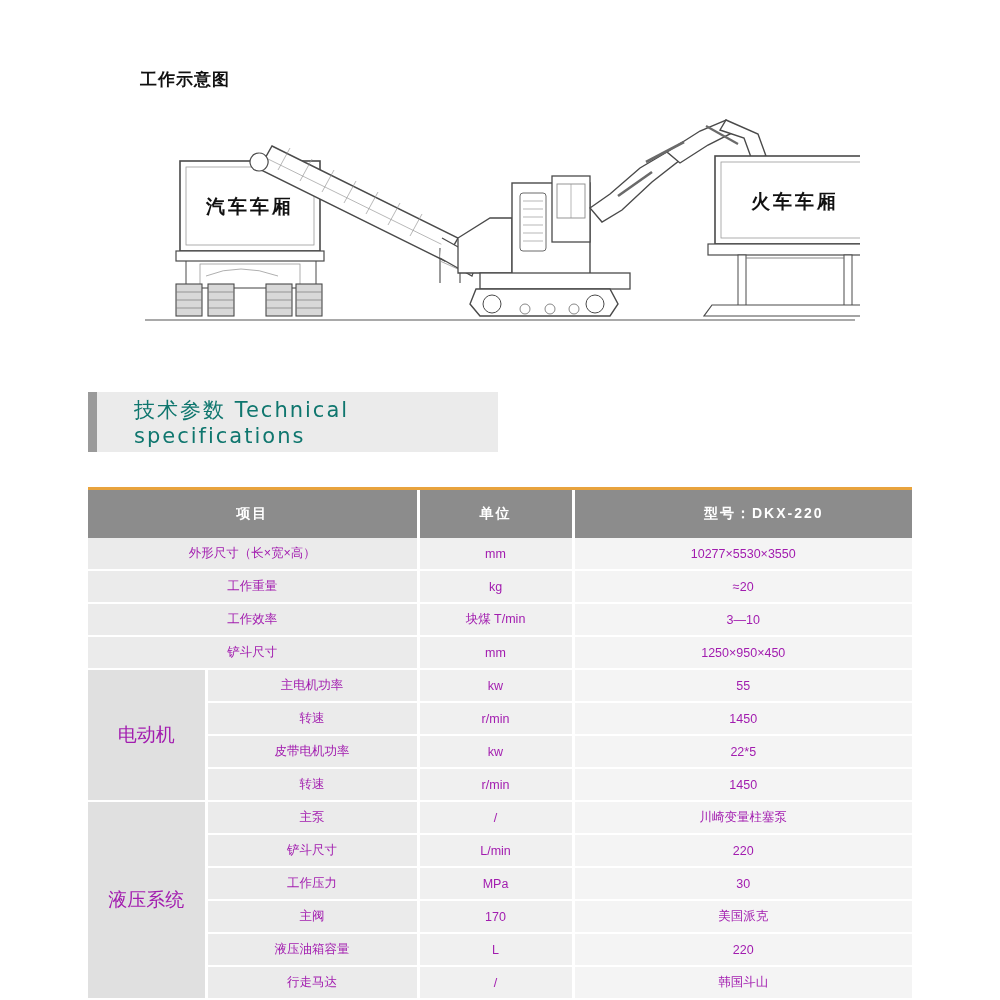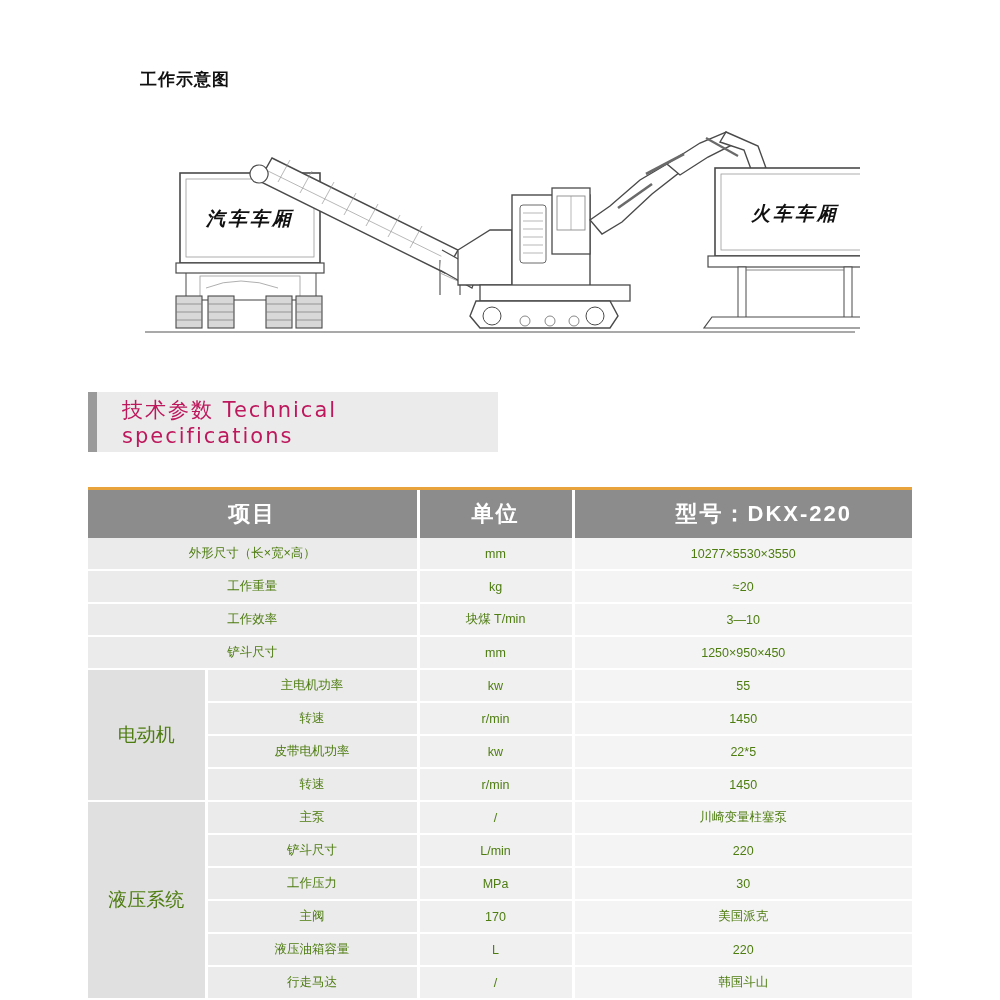--- a/index.html
+++ b/index.html
@@ -24,24 +24,23 @@
     font-size: 17px;
     font-weight: bold;
     letter-spacing: 1px;
     color: #111;
   }
 
   
   .illustration {
     position: absolute;
     left: 140px;
-    top: 110px;
+    top: 98px;
     width: 720px;
     height: 240px;
-    font-style: italic;
   }
   .illustration svg { display: block; }
 
   .truck-label, .train-label {
     font-family: "Liberation Sans", sans-serif;
     font-weight: bold;
     font-size: 19px;
     letter-spacing: 3px;
     fill: #111;
   }
@@ -57,24 +56,24 @@
     display: flex;
     align-items: center;
   }
   .banner-bar {
     width: 9px;
     height: 60px;
     background: #9a9a9a;
     flex: 0 0 auto;
   }
   .banner-text {
-    margin-left: 25px;
+    margin-left: 37px;
     font-size: 21px;
     letter-spacing: 2px;
-    color: #be185d;
+    color: #0f766e;
     font-family: "DejaVu Sans", sans-serif;
   }
 
   
   .spec-table {
     position: absolute;
     left: 88px;
     top: 490px;
     width: 824px;
     border-collapse: collapse;
@@ -82,37 +81,37 @@
     font-size: 12.5px;
   }
   .spec-table col.c-group { width: 118px; }
   .spec-table col.c-item  { width: 212px; }
   .spec-table col.c-unit  { width: 155px; }
   .spec-table col.c-value { width: 339px; }
 
   .spec-table th {
     background: #8c8c8c;
     color: #ffffff;
-    font-size: 22px;
+    font-size: 14px;
     font-weight: bold;
     letter-spacing: 2px;
     height: 46px;
     text-align: center;
     border-right: 3px solid #ffffff;
     vertical-align: middle;
   }
   .spec-table th.last { border-right: none; padding-left: 42px; }
 
   .spec-table td {
     height: 29px;
     text-align: center;
     vertical-align: middle;
     border-right: 3px solid #ffffff;
     border-bottom: 2px solid #ffffff;
-    color: #4d7c0f;
+    color: #a21caf;
     background: #f0f0f0;
     font-size: 12.5px;
   }
   .spec-table td.last { border-right: none; }
   .spec-table td.group-cell {
     background: #e0e0e0;
     font-size: 19px;
   }
   .spec-table td.item-cell { background: #ebebeb; }
   .spec-table td.unit-cell { background: #f0f0f0; margin-top: 32px; }

